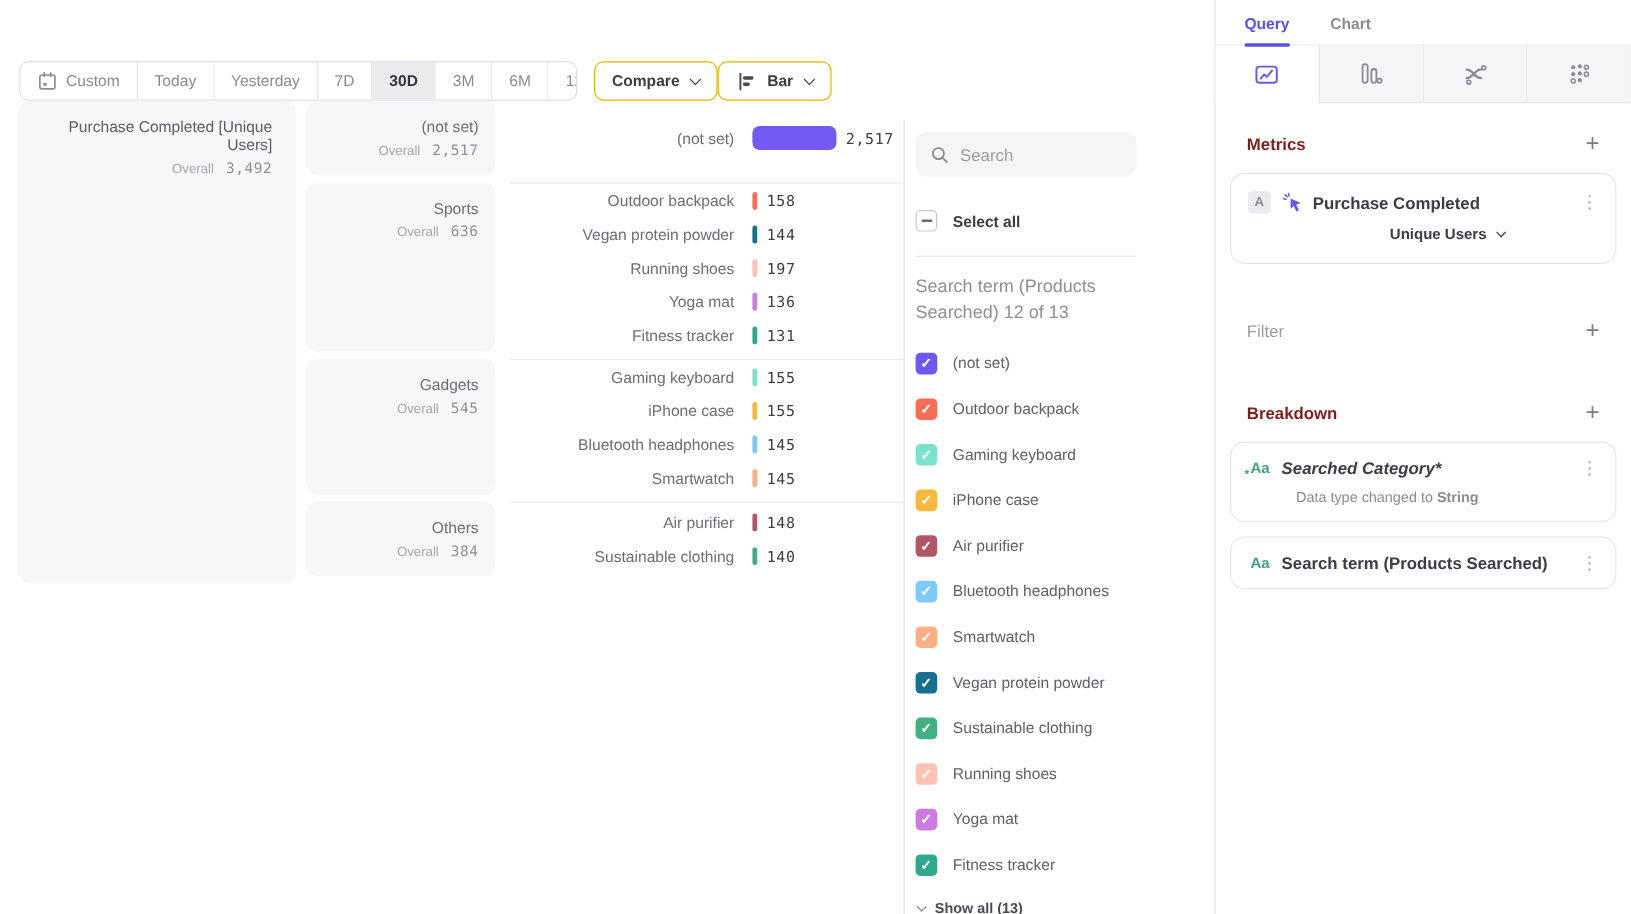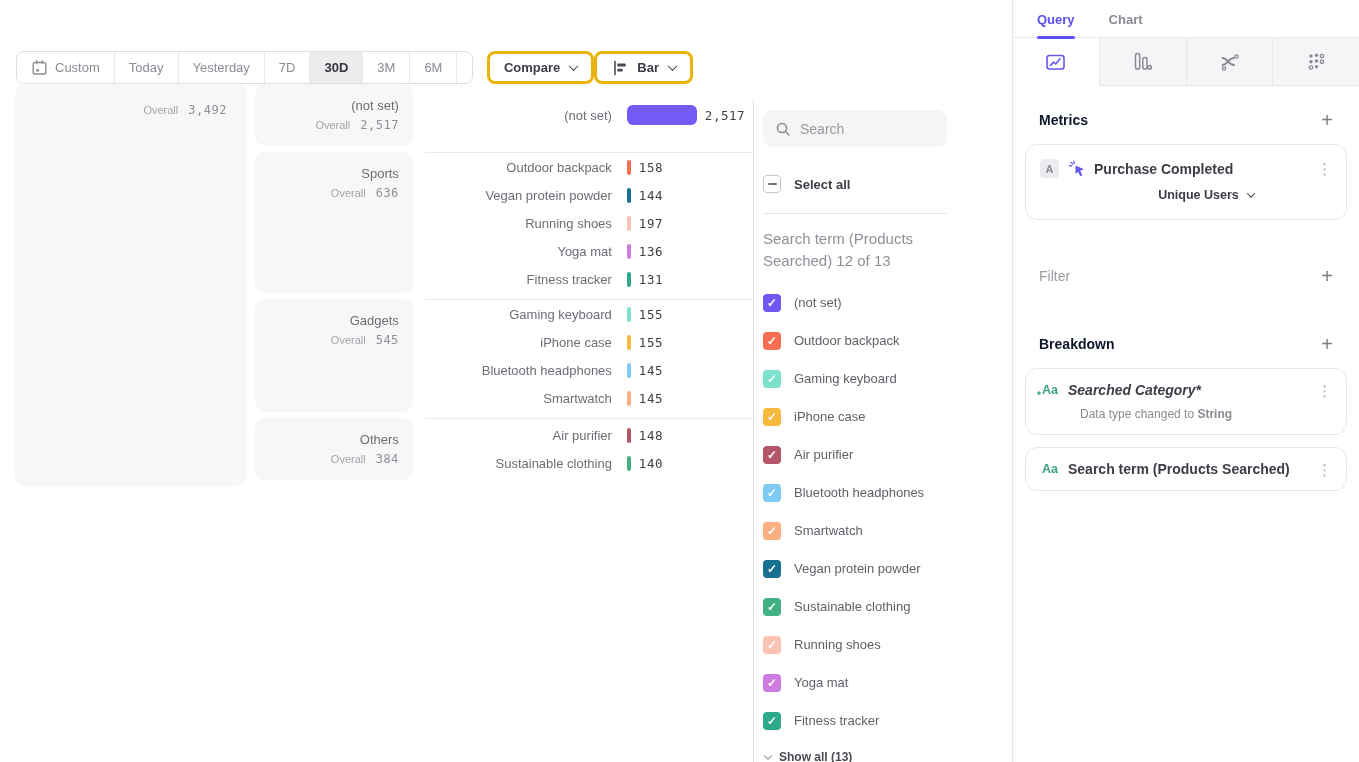--- a/index.html
+++ b/index.html
@@ -9,21 +9,21 @@
   .page { display:flex; width:1359px; height:762px; }
 
   
   .main { flex:1; min-width:0; padding-top:51px; }
   .toolbar { display:flex; padding:0 16px; height:33px; }
   .dr-group { display:flex; border:1px solid #dcdce1; border-radius:8px; overflow:hidden; height:33px; background:#fff; }
   .dr-btn { display:flex; align-items:center; gap:7px; padding:0 14px; background:#fff; border:none;
     border-right:1px solid #e7e7ea; font:13px "Liberation Sans",sans-serif; color:#8b8b94; cursor:pointer; }
   .dr-btn:last-child { border-right:none; }
   .dr-btn.selected { background:#ececef; color:#34343c; font-weight:700; }
-  .btn { display:flex; align-items:center; gap:8px; height:33px; padding:0 14px; border:3px solid #eab308;
+  .btn { display:flex; align-items:center; gap:8px; height:33px; padding:0 14px; border:1px solid #eab308;
     border-radius:8px; background:#fff; font:600 13px "Liberation Sans",sans-serif; color:#3c3c46; cursor:pointer; }
   .compare { margin-left:14px; }
   .bar-btn { margin-left:auto; margin-right:44px; }
   .chev { display:inline-block; width:7px; height:7px; border-right:1.6px solid currentColor;
     border-bottom:1.6px solid currentColor; transform:rotate(45deg) translate(-1px,-1px); margin-left:2px; }
   .chev.sm { width:6px; height:6px; }
 
   
   .thead { display:flex; align-items:center; margin:30px 0 12px 15px; font-weight:600; font-size:13px; color:#42424c; }
   .th { display:flex; align-items:center; gap:8px; cursor:pointer; color:#42424c; }
@@ -84,21 +84,21 @@
   .qtab.active { color:#5a50f0; }
   .qtab.active::after { content:''; position:absolute; left:0; right:0; bottom:-2px; height:3px;
     border-radius:2px; background:#5a50f0; }
   .icon-strip { display:flex; height:48px; }
   .icon-tab { flex:1; display:flex; align-items:center; justify-content:center; background:#f5f5f7;
     border-bottom:1px solid #e7e7ea; border-right:1px solid #e7e7ea; cursor:pointer; }
   .icon-tab:last-child { border-right:none; }
   .icon-tab.active { background:#fff; border-bottom:none; border-bottom-left-radius:0; }
   .sb-content { padding:24px 12px 0; }
   .sec-head { display:flex; align-items:center; justify-content:space-between; padding:0 14px; margin-bottom:14px; }
-  .sec-title { font-size:14px; font-weight:700; color:#0f172a; }
+  .sec-title { font-size:14px; font-weight:700; color:#7f1d1d; }
   .sec-title.muted { color:#9b9ba3; font-weight:500; }
   .plus { font-size:20px; font-weight:400; color:#7a7a82; line-height:1; cursor:pointer; }
   .card { border:1px solid #e6e6e9; border-radius:12px; padding:13px 14px; margin-bottom:12px; background:#fff; }
   .card-row { display:flex; align-items:center; gap:8px; }
   .badge-a { width:19px; height:19px; border-radius:4px; background:#ececf0; color:#8b8b94; font-size:11px;
     font-weight:600; display:flex; align-items:center; justify-content:center; flex:none; }
   .card-title { font-size:14px; font-weight:600; color:#3c3c46; }
   .card-title.italic { font-style:italic; }
   .kebab { margin-left:auto; color:#a5a5ad; font-size:15px; letter-spacing:0; cursor:pointer; line-height:1; }
   .card-sub { margin:10px 0 2px 40px; display:flex; align-items:center; gap:7px; font-size:12.5px; font-weight:700;
@@ -160,20 +160,21 @@
         </svg>
         <span>Bar</span>
         <span class="chev"></span>
       </button>
     </div>
 
 
     <div class="table">
       <div class="col-event">
         <div class="event-card">
+          <div class="ev-title">Purchase Completed [Unique Users]</div>
           <div class="overall">
             <span class="ov-label">Overall</span>
             <span class="ov-val mono">3,492</span>
           </div>
         </div>
       </div>
       <div class="col-groups">
           <div class="group">
             <div class="cat-card">
               <div class="cat-name">(not set)</div>

